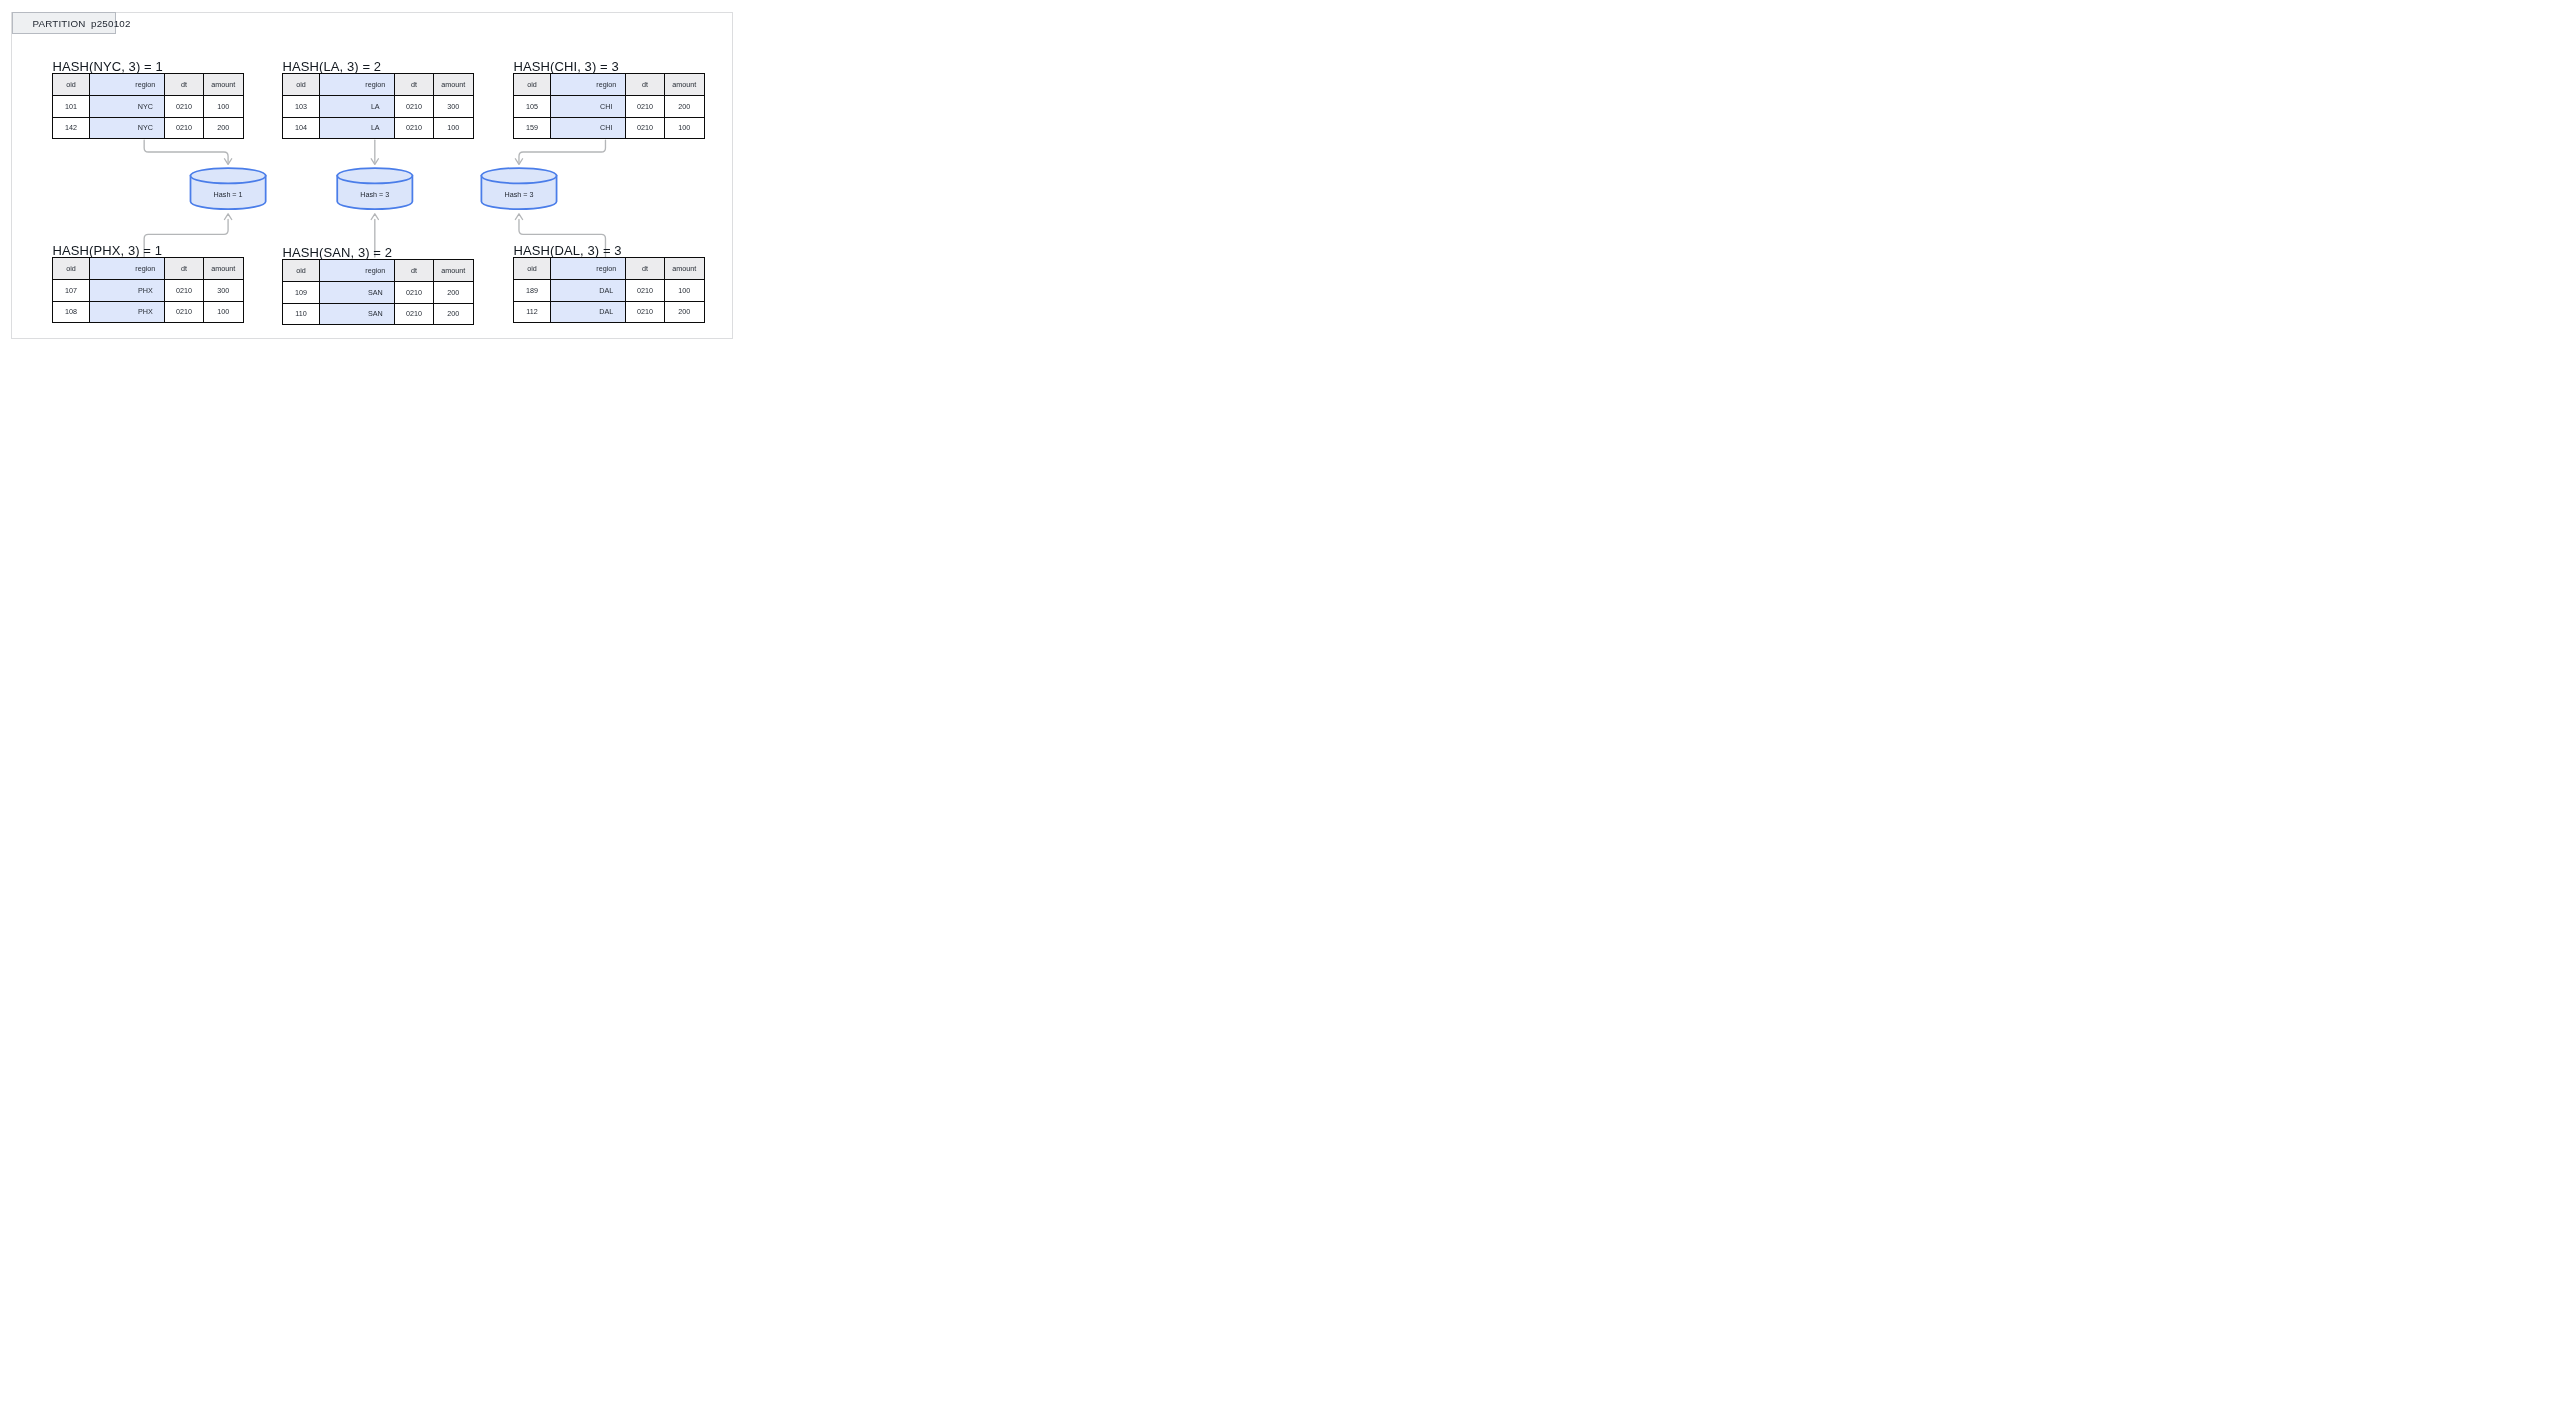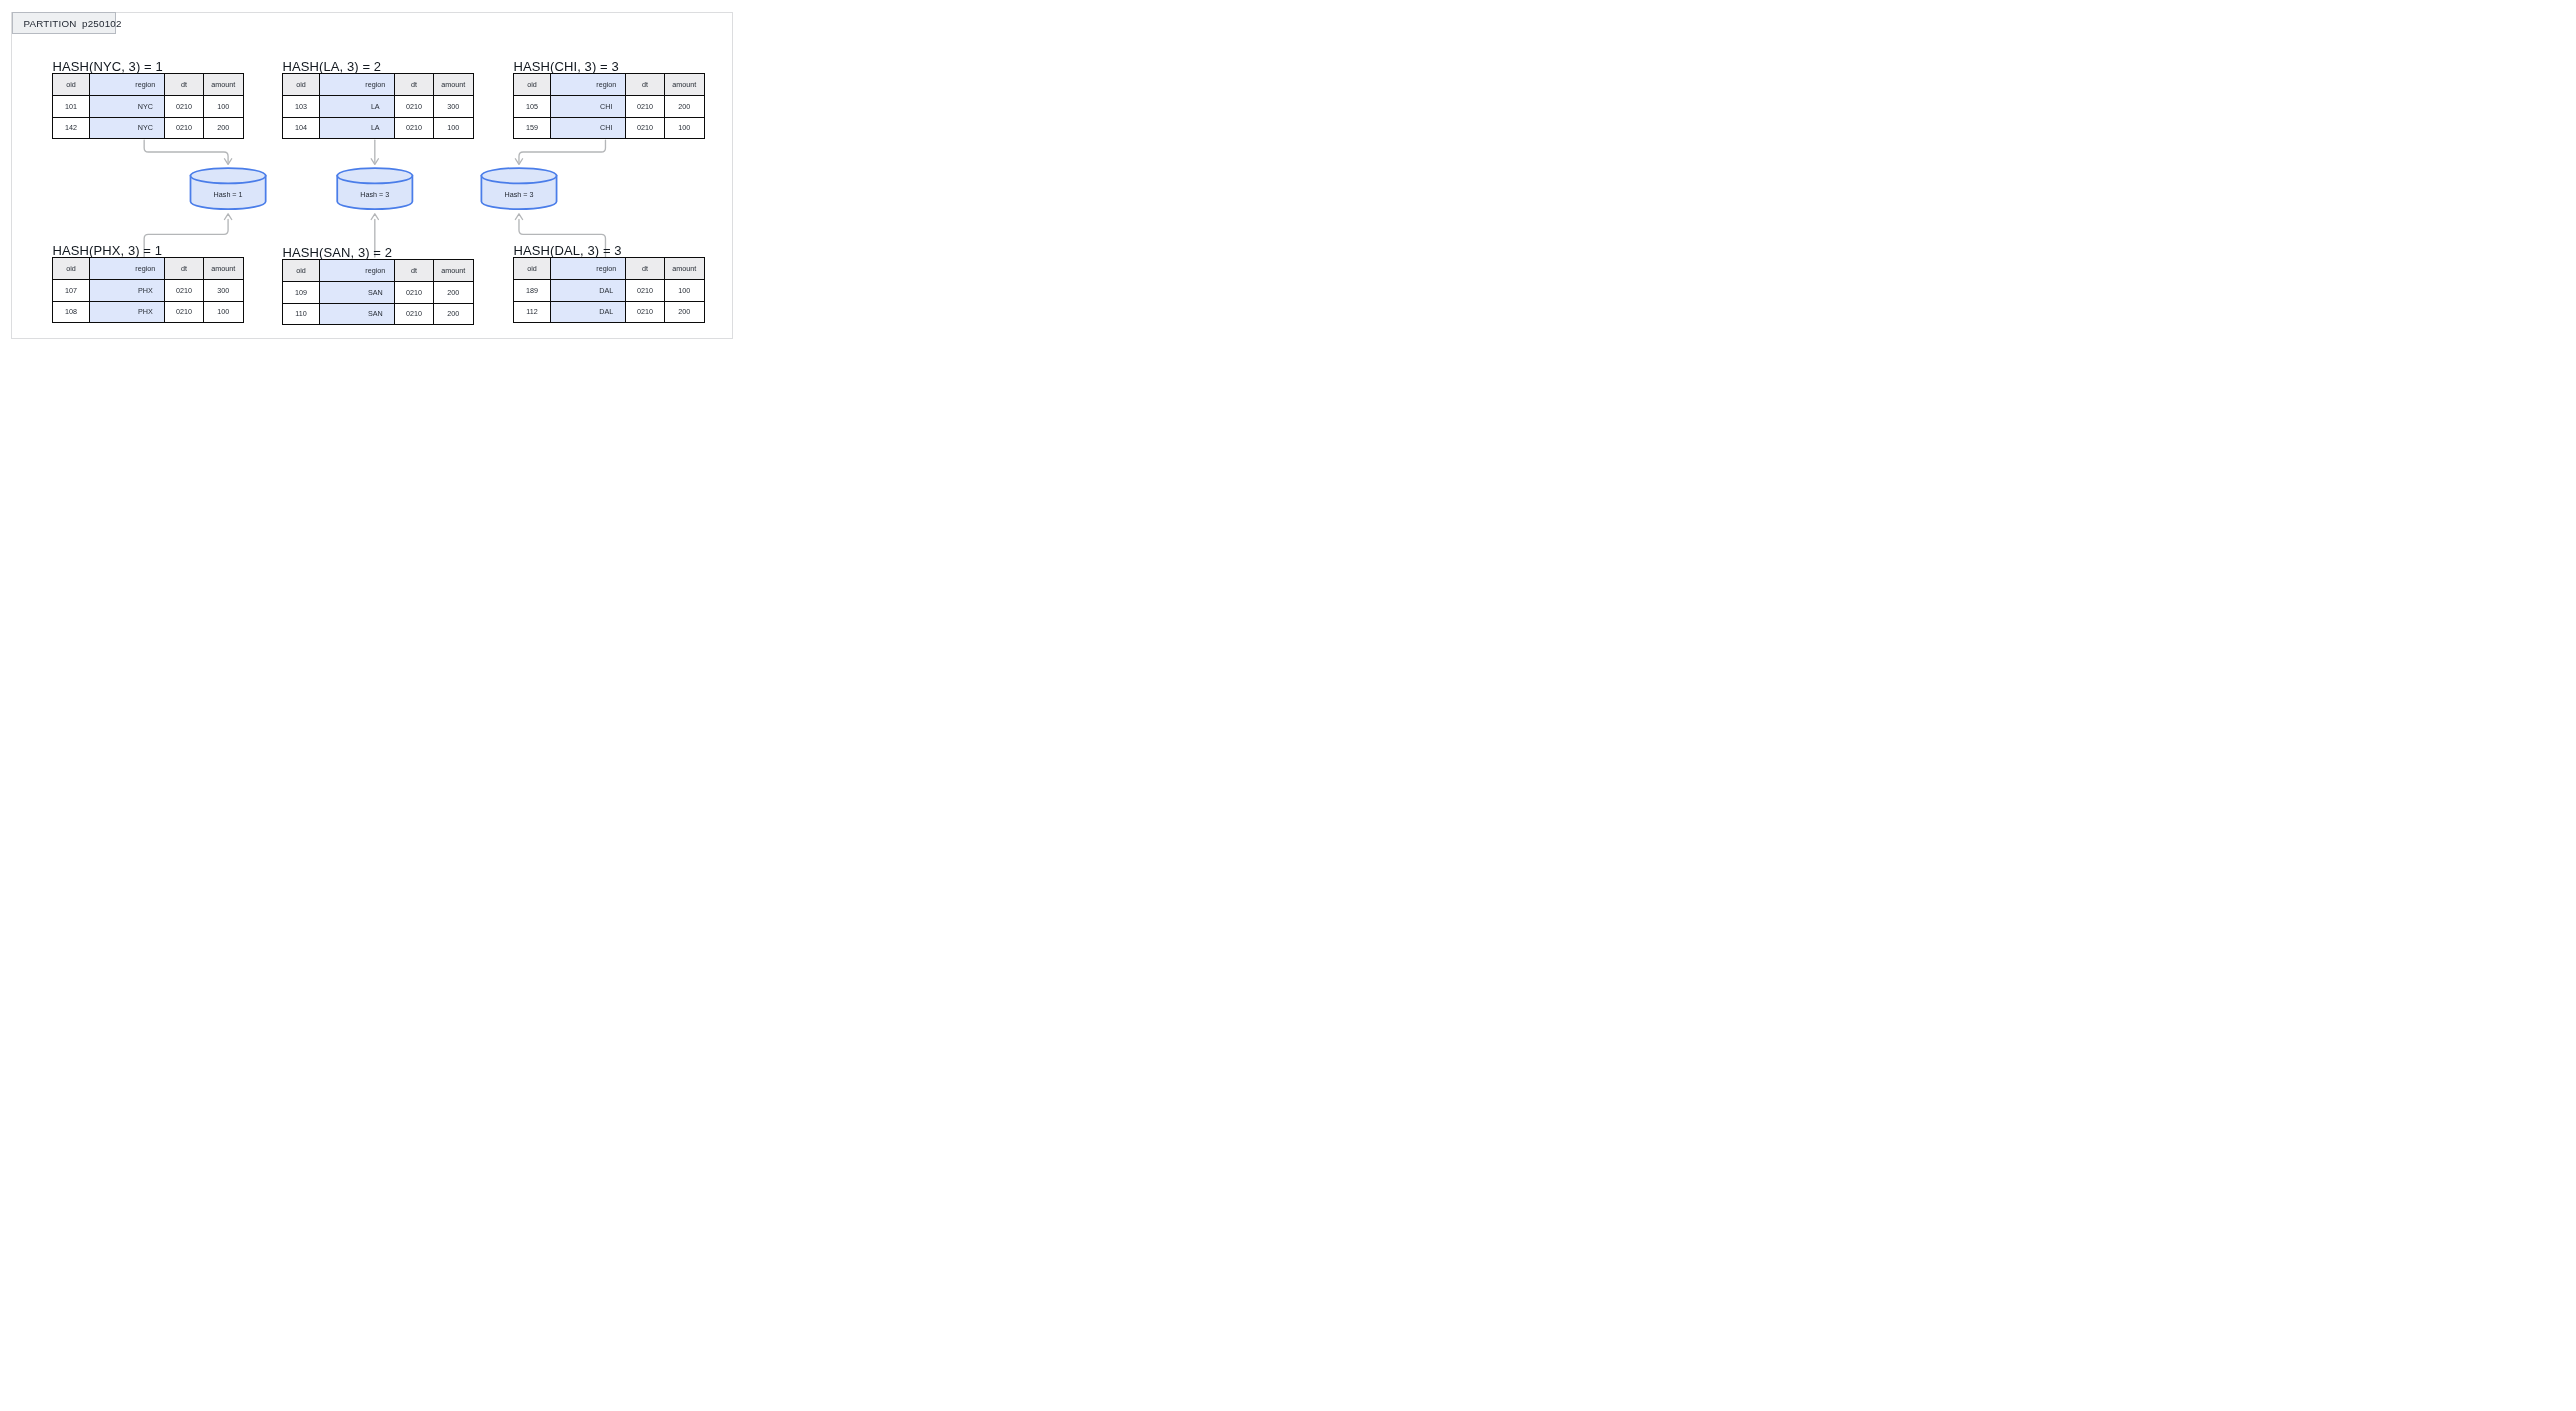--- a/index.html
+++ b/index.html
@@ -21,21 +21,21 @@
   #canvas{position:relative;width:745px;height:353px;background:var(--canvas-bg);overflow:hidden;}
 
   .frame{
     position:absolute;left:11.3px;top:12.4px;width:722px;height:327px;
     border:1.3px solid var(--frame-border);background:transparent;box-sizing:border-box;
   }
   .partition-label{
     position:absolute;left:12.4px;top:12.4px;width:104px;height:22px;
     background:var(--label-bg);border:1.3px solid var(--label-border);
     box-sizing:border-box;display:flex;align-items:center;
-    padding-left:10px;font-size:9.8px;letter-spacing:0.2px;word-spacing:2.6px;
+    padding-left:19px;font-size:9.8px;letter-spacing:0.2px;word-spacing:2.6px;
     color:var(--text-dark);white-space:nowrap;
   }
 
   .tbl-group{position:absolute;width:192px;}
   .tbl-title{
     height:10.8px;margin:0 0 3.6px 0.5px;font-size:13px;color:var(--title-color);
     letter-spacing:0.1px;white-space:nowrap;
   }
   table.data{
     border-collapse:collapse;border:1.5px solid var(--table-border);

